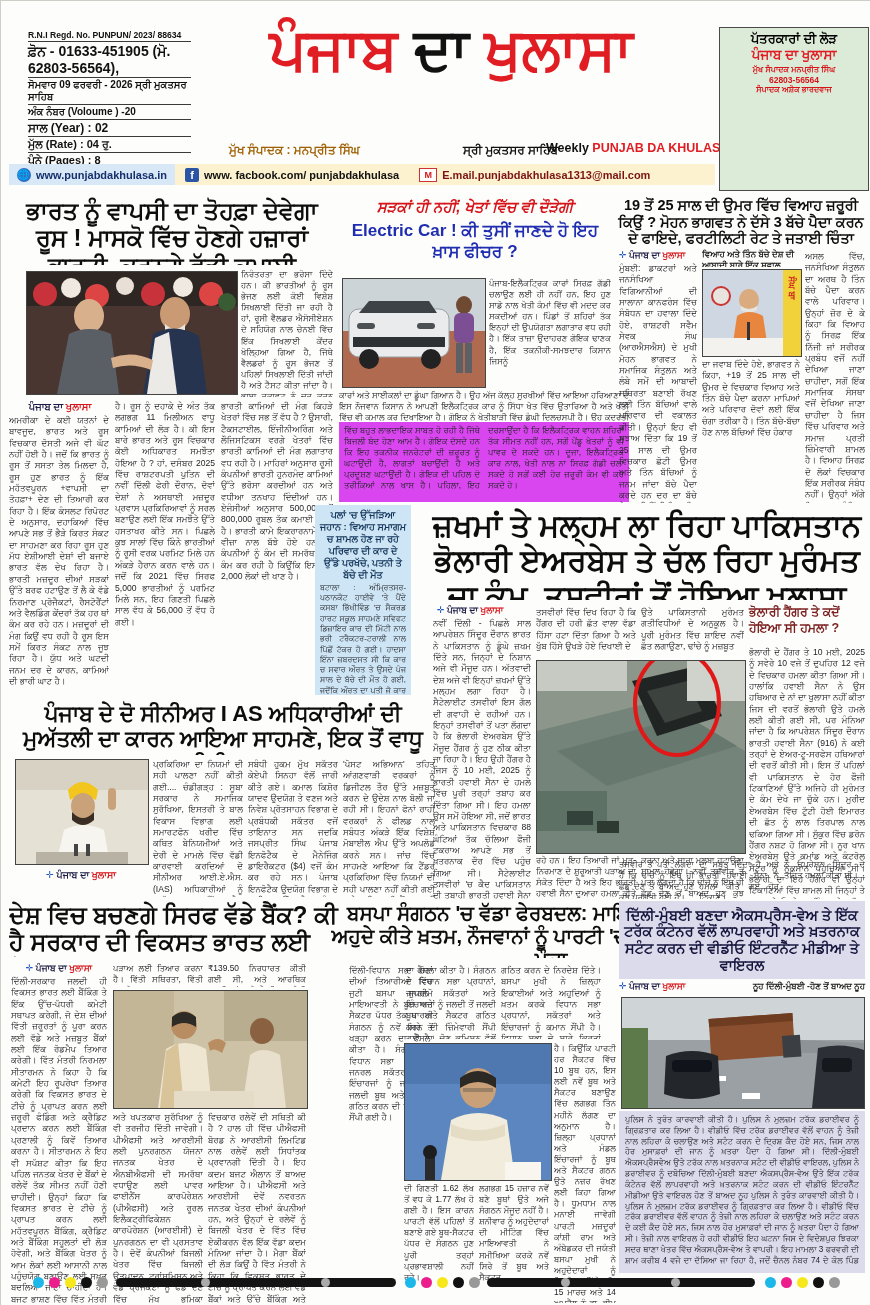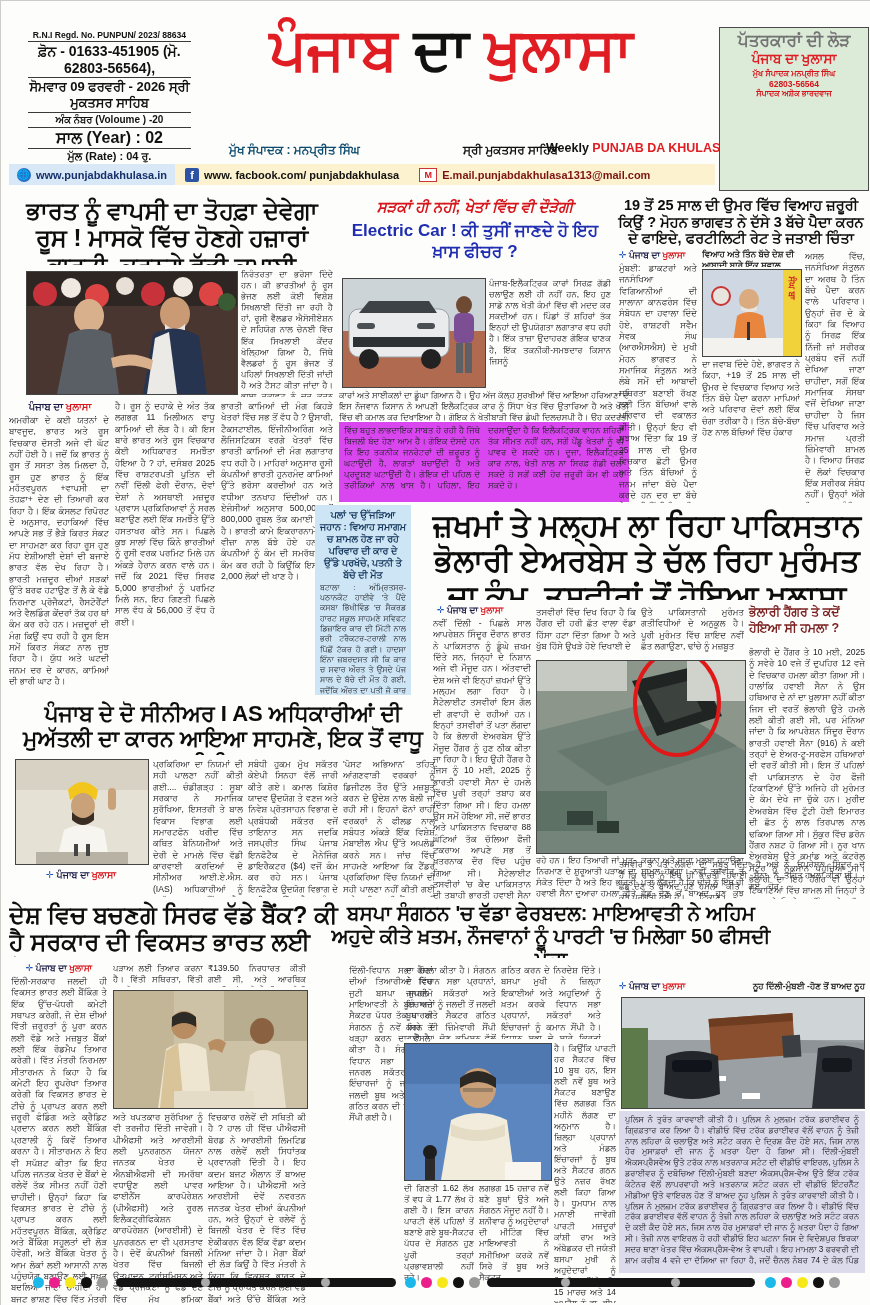--- a/index.html
+++ b/index.html
@@ -4,57 +4,57 @@
 <style>
   html,body{margin:0;padding:0;background:#e9e7e2;font-family:"Liberation Sans","DejaVu Sans",sans-serif;}
   #page{position:relative;width:870px;height:1305px;background:#fdfdfb;margin:0 auto;overflow:hidden;border:1px solid #cfcdc8;}
   .abs{position:absolute;}
   .hd{font-weight:bold;color:#0d0d0d;text-align:center;line-height:1.14;letter-spacing:0;}
   .bt{font-size:8.6px;line-height:1.32;color:#24242a;text-align:justify;overflow:hidden;}
   .byline{font-size:10px;font-weight:bold;white-space:nowrap;}
   .byline .plus{color:#1a56c4;}
   .byline .p1{color:#1c1c46;}
   .byline .p2{color:#d6151b;}
-  .inforow{border-bottom:1.4px solid #3a3a3a;font-weight:bold;color:#111;text-align:center;padding:1px 0;margin-left:9px;}
+  .inforow{border-bottom:1.4px solid #3a3a3a;font-weight:bold;color:#111;text-align:left;padding:1px 0;margin-left:9px;}
   .photo{border:1px solid #444;overflow:hidden;background:#ccc;}
   .photo svg{display:block;}
   .regbar{position:absolute;height:9px;background:#141414;border-radius:5px;}
   .dot{position:absolute;width:11px;height:11px;border-radius:50%;}
   .mini{font-size:8.4px;}
   .caption{font-size:8.6px;font-weight:bold;color:#222;line-height:1.25;}
 </style>
 </head>
 <body>
 
 <div id="page">
 
   <div class="abs" style="left:18px;top:28px;width:172px;">
     <div class="inforow" style="font-size:8.6px;">R.N.I Regd. No. PUNPUN/ 2023/ 88634</div>
     <div class="inforow" style="font-size:14px;">ਫ਼ੋਨ - 01633-451905 (ਮੋ. 62803-56564),</div>
-    <div class="inforow" style="font-size:13px;">ਸੋਮਵਾਰ 09 ਫਰਵਰੀ - 2026 ਸ੍ਰੀ ਮੁਕਤਸਰ ਸਾਹਿਬ</div>
+    <div class="inforow" style="font-size:10px;">ਸੋਮਵਾਰ 09 ਫਰਵਰੀ - 2026 ਸ੍ਰੀ ਮੁਕਤਸਰ ਸਾਹਿਬ</div>
     <div class="inforow" style="font-size:10px;">ਅੰਕ ਨੰਬਰ (Voloume ) -20</div>
-    <div class="inforow" style="font-size:16px;">ਸਾਲ (Year) : 02</div>
+    <div class="inforow" style="font-size:12px;">ਸਾਲ (Year) : 02</div>
     <div class="inforow" style="font-size:11px;">ਮੁੱਲ (Rate) : 04 ਰੁ.</div>
     <div class="inforow" style="font-size:11px;">ਪੰਨੇ (Pages) : 8</div>
   </div>
 
   <div class="abs" style="left:192px;top:18px;width:516px;text-align:center;font-weight:800;font-size:58px;line-height:1.05;white-space:nowrap;">
     <span style="color:#e11d24;">ਪੰਜਾਬ</span>
     <span style="color:#111;">ਦਾ</span>
     <span style="color:#e11d24;">ਖੁਲਾਸਾ</span>
   </div>
-  <div class="abs" style="left:228px;top:142px;font-size:12px;font-weight:bold;color:#0c4a6e;">ਮੁੱਖ ਸੰਪਾਦਕ : ਮਨਪ੍ਰੀਤ ਸਿੰਘ</div>
+  <div class="abs" style="left:228px;top:142px;font-size:12px;font-weight:bold;color:#a16207;">ਮੁੱਖ ਸੰਪਾਦਕ : ਮਨਪ੍ਰੀਤ ਸਿੰਘ</div>
   <div class="abs" style="left:462px;top:142px;font-size:12px;font-weight:bold;color:#111;">ਸ੍ਰੀ ਮੁਕਤਸਰ ਸਾਹਿਬ</div>
   <div class="abs" style="left:545px;top:140px;font-size:12.5px;font-weight:bold;">
     <span style="color:#111;">Weekly</span>
     <span style="color:#e11d24;">PUNJAB DA KHULASA</span>
   </div>
 
   <div class="abs" style="left:718px;top:26px;width:140px;height:156px;background:#dcead8;border:1.6px solid #4a4a4a;padding:3px 4px;text-align:center;overflow:hidden;">
-    <div style="font-size:17px;font-weight:800;color:#737373;">ਪੱਤਰਕਾਰਾਂ ਦੀ ਲੋੜ</div>
+    <div style="font-size:13px;font-weight:800;color:#000000;">ਪੱਤਰਕਾਰਾਂ ਦੀ ਲੋੜ</div>
     <div style="font-size:13.5px;font-weight:800;color:#e11d24;">ਪੰਜਾਬ ਦਾ ਖੁਲਾਸਾ</div>
     <div style="font-size:8px;font-weight:bold;color:#d6151b;margin-top:2px;">ਮੁੱਖ ਸੰਪਾਦਕ ਮਨਪ੍ਰੀਤ ਸਿੰਘ</div>
     <div style="font-size:8.5px;font-weight:bold;color:#d6151b;">62803-56564</div>
     <div style="font-size:8px;font-weight:bold;color:#d6151b;">ਸੰਪਾਦਕ ਅਸ਼ੋਕ ਭਾਰਦਵਾਜ</div>
   </div>
 
   <div class="abs" style="left:8px;top:163px;width:706px;height:21px;background:#fdf2cf;display:flex;align-items:center;">
     <div style="background:#d9e8f7;height:100%;display:flex;align-items:center;padding:0 8px;">
       <span class="abs-ic" style="display:inline-block;width:14px;height:14px;border-radius:50%;background:#2a6fc2;color:#fff;font-size:10px;text-align:center;line-height:14px;margin-right:5px;">🌐</span>
       <span style="font-size:11px;font-weight:bold;color:#15306b;">www.punjabdakhulasa.in</span>
@@ -244,20 +244,23 @@
       <path d="M46 80 Q73 92 100 80 L100 92 Q73 102 46 92 Z" fill="#e4dcc4"></path>
       <rect x="20" y="112" width="10" height="24" fill="#2b2b2b"></rect>
         <circle cx="25" cy="108" r="7" fill="#1d1d1d"></circle>
       <rect x="100" y="118" width="36" height="18" fill="#f8f6ee"></rect>
     </svg>
   </div>
   <div class="abs bt mini" style="left:553px;top:1042px;width:62px;height:260px;">ਹੈ। ਕਿਉਂਕਿ ਪਾਰਟੀ ਹਰ ਸੈਕਟਰ ਵਿੱਚ 10 ਬੂਥ ਹਨ, ਇਸ ਲਈ ਨਵੇਂ ਬੂਥ ਅਤੇ ਸੈਕਟਰ ਬਣਾਉਣ ਵਿੱਚ ਲਗਭਗ ਤਿੰਨ ਮਹੀਨੇ ਲੱਗਣ ਦਾ ਅਨੁਮਾਨ ਹੈ। ਜ਼ਿਲ੍ਹਾ ਪ੍ਰਧਾਨਾਂ ਅਤੇ ਮੰਡਲ ਇੰਚਾਰਜਾਂ ਨੂੰ ਬੂਥ ਅਤੇ ਸੈਕਟਰ ਗਠਨ ਉਤੇ ਨਜ਼ਰ ਰੱਖਣ ਲਈ ਕਿਹਾ ਗਿਆ ਹੈ। ਧੂਮਧਾਮ ਨਾਲ ਮਨਾਈ ਜਾਵੇਗੀ ਪਾਰਟੀ ਮਜ਼ਦੂਰਾਂ ਕਾਂਸ਼ੀ ਰਾਮ ਅਤੇ ਅੰਬੇਡਕਰ ਦੀ ਜਯੰਤੀ ਬਸਪਾ ਮੁਖੀ ਨੇ ਅਹੁਦੇਦਾਰਾਂ ਨੂੰ ਨਿਰਦੇਸ਼ ਦਿੱਤੇ ਕਿ 15 ਮਾਰਚ ਅਤੇ 14 ਅਪ੍ਰੈਲ ਨੂੰ ਡਾ. ਭੀਮ ਅੰਬੇਡਕਰ ਦੀ ਜਯੰਤੀ ਮਨਾਉਣ। ਉਨ੍ਹਾਂ ਕਿਹਾ ਕਿ 12 ਜ਼ਿਲ੍ਹਿਆਂ ਦੇ ਅਹੁਦੇਦਾਰ ਅਤੇ ਵਰਕਰ ਲਖਨਊ ਵਿੱਚ, ਜਦਕਿ ਪੱਛਮੀ ਉੱਤਰ ਪ੍ਰਦੇਸ਼ ਦੇ ਫੈ ਮੰਡਲਾਂ ਦੇ ਅਹੁਦੇਦਾਰ ਨੋਇਡਾ ਸਮਾਰਕ ਉਤੇ ਪਹੁੰਚਣ।</div>
   <div class="abs bt mini" style="left:403px;top:1182px;width:70px;height:120px;">ਦੀ ਗਿਣਤੀ 1.62 ਲੱਖ ਤੋਂ ਵਧ ਕੇ 1.77 ਲੱਖ ਹੋ ਗਈ ਹੈ। ਇਸ ਕਾਰਨ ਪਾਰਟੀ ਵੱਲੋਂ ਪਹਿਲਾਂ ਤੋਂ ਬਣਾਏ ਗਏ ਬੂਥ-ਸੈਕਟਰ ਪੱਧਰ ਦੇ ਸੰਗਠਨ ਹੁਣ ਪੂਰੀ ਤਰ੍ਹਾਂ ਪ੍ਰਭਾਵਸ਼ਾਲੀ ਨਹੀਂ ਰਹੇ।</div>
   <div class="abs bt mini" style="left:478px;top:1182px;width:70px;height:120px;">ਲਗਭਗ 15 ਹਜ਼ਾਰ ਨਵੇਂ ਬਣੇ ਬੂਥਾਂ ਉਤੇ ਅਜੇ ਸੰਗਠਨ ਮੌਜੂਦ ਨਹੀਂ ਹੈ। ਸ਼ਨੀਵਾਰ ਨੂੰ ਅਹੁਦੇਦਾਰਾਂ ਦੀ ਮੀਟਿੰਗ ਵਿੱਚ ਮਾਇਆਵਤੀ ਨੇ ਸਮੀਖਿਆ ਕਰਕੇ ਨਵੇਂ ਸਿਰੇ ਤੋਂ ਬੂਥ ਅਤੇ ਸੈਕਟਰ</div>
 
+  <div class="abs" style="left:618px;top:900px;width:246px;height:78px;background:#dcdbec;display:flex;align-items:center;">
+    <div class="hd" style="width:100%;font-size:14.5px;color:#14143c;overflow:hidden;max-height:76px;">ਦਿੱਲੀ-ਮੁੰਬਈ ਬਣਦਾ ਐਕਸਪ੍ਰੈਸ-ਵੇਅ ਤੇ ਇੱਕ ਟਰੱਕ ਕੰਟੇਨਰ ਵੱਲੋਂ ਲਾਪਰਵਾਹੀ ਅਤੇ ਖ਼ਤਰਨਾਕ ਸਟੰਟ ਕਰਨ ਦੀ ਵੀਡੀਓ ਇੰਟਰਨੈੱਟ ਮੀਡੀਆ ਤੇ ਵਾਇਰਲ</div>
+  </div>
   <div class="abs" style="left:618px;top:980px;width:246px;display:flex;justify-content:space-between;align-items:center;">
     <span class="byline" style="font-size:9px;"><span class="plus">✛</span> <span class="p1">ਪੰਜਾਬ ਦਾ</span> <span class="p2">ਖੁਲਾਸਾ</span></span>
     <span style="font-size:8.6px;font-weight:bold;color:#222;">ਨੂਹ ਦਿੱਲੀ-ਮੁੰਬਈ -ਹੋਣ ਤੋਂ ਬਾਅਦ ਨੂਹ</span>
   </div>
   <div class="abs photo" style="left:620px;top:996px;width:242px;height:110px;">
     <svg width="242" height="110" viewBox="0 0 242 110">
       <rect width="242" height="42" fill="#cfd4d7"></rect>
       <rect y="42" width="242" height="68" fill="#9aa0a4"></rect>
       <rect x="0" y="30" width="26" height="80" fill="#5c7a4a"></rect>
       <path d="M95 38 L98 55 L242 55 L242 45 Z" fill="#8d9397"></path>

